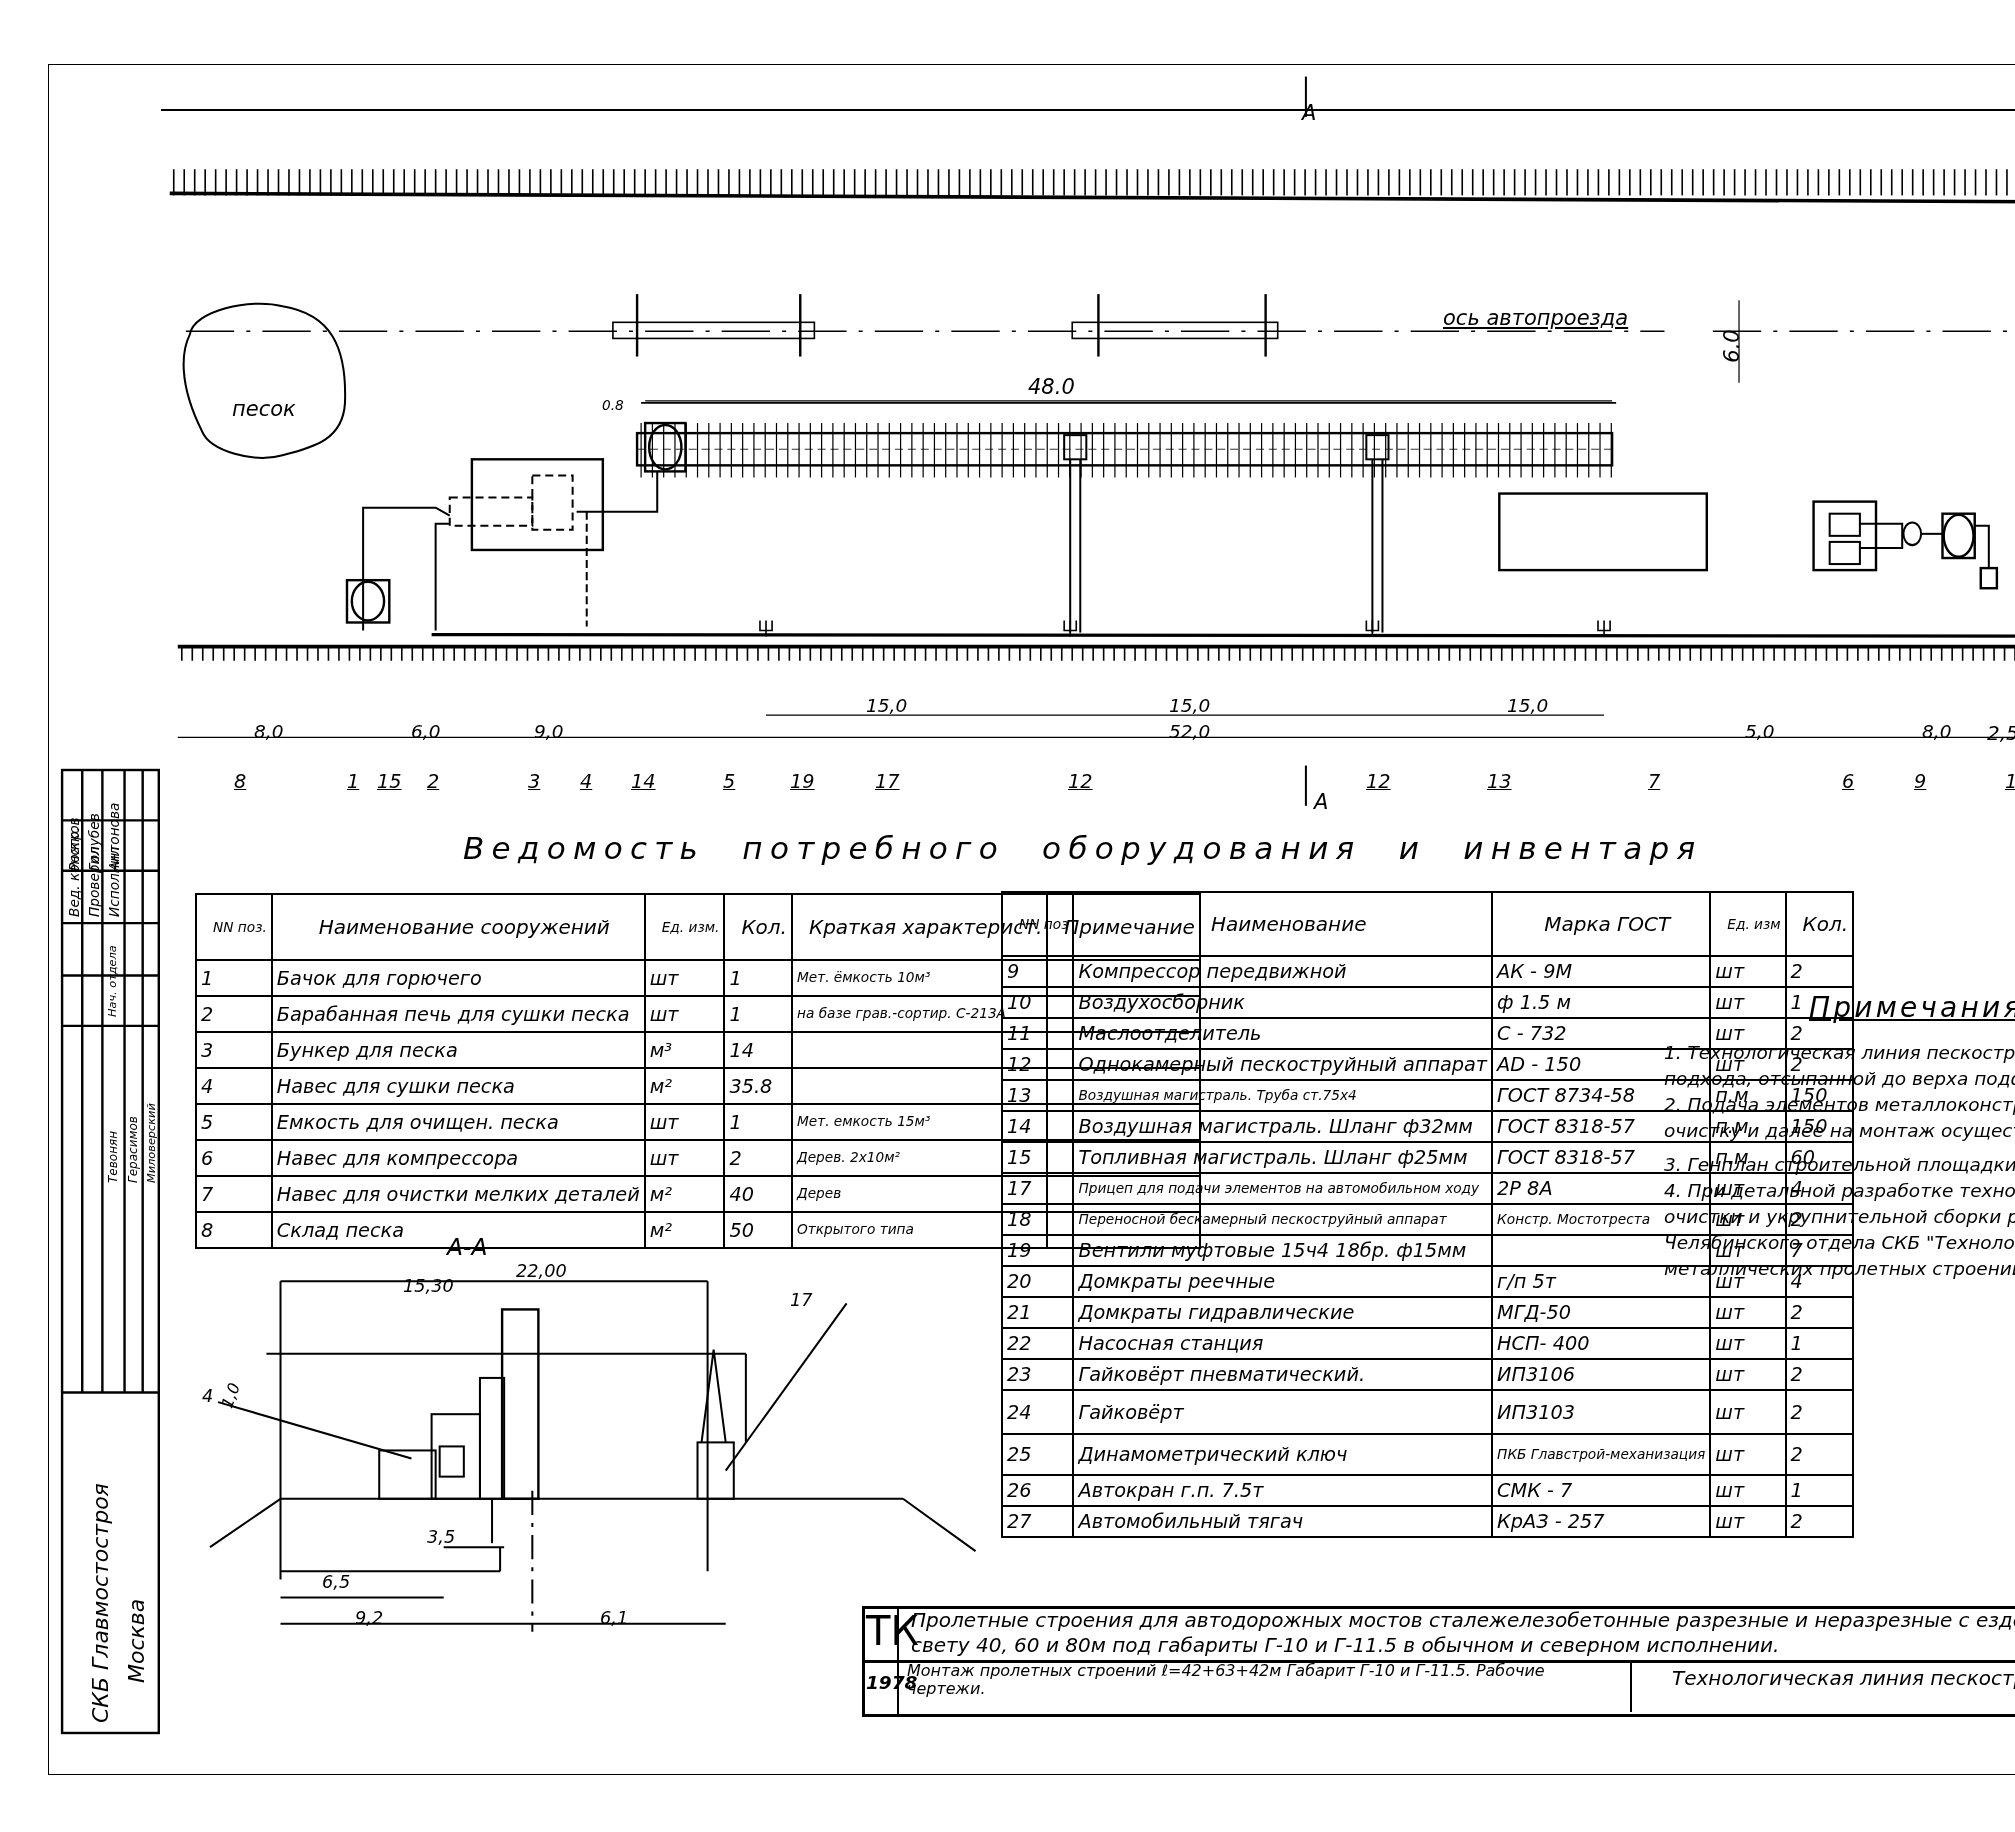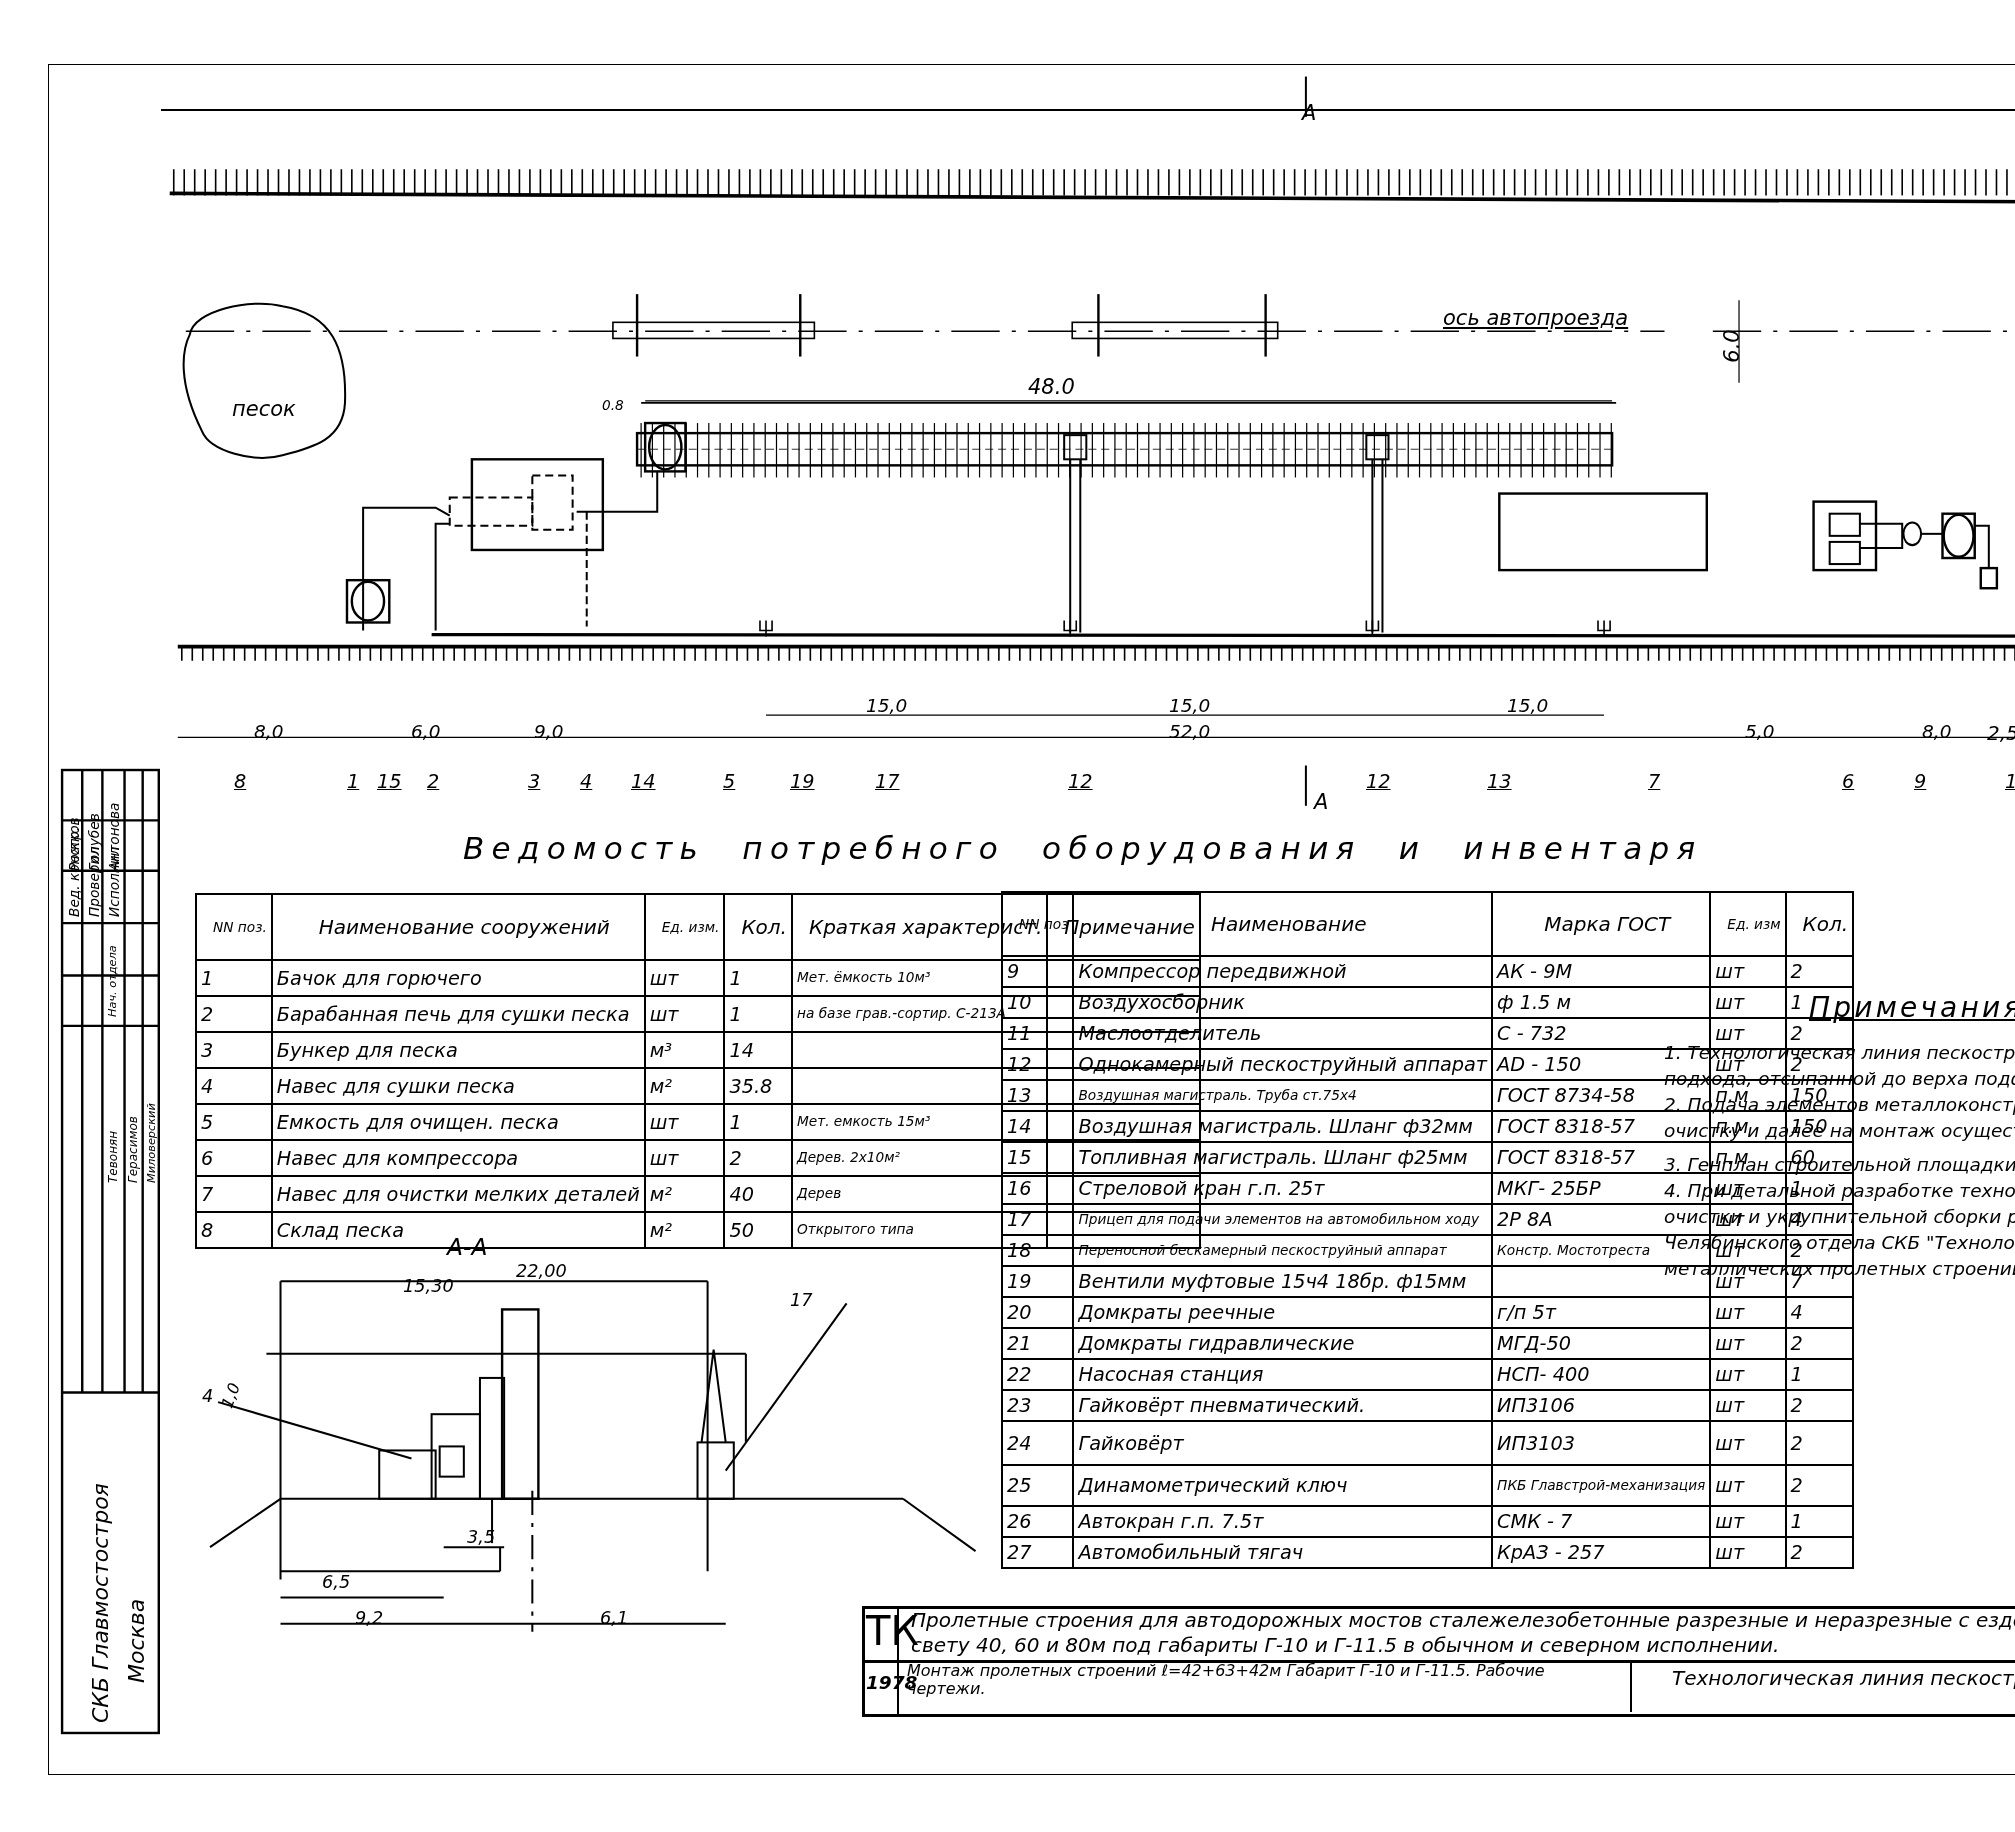--- a/index.html
+++ b/index.html
@@ -843,27 +843,20 @@
         <td>150</td>
       </tr>
       <tr style="height: 31px;">
         <td>15</td>
         <td>Топливная магистраль. Шланг ф25мм</td>
         <td>ГОСТ 8318-57</td>
         <td>п.м</td>
         <td>60</td>
       </tr>
       <tr style="height: 31px;">
-        <td>16</td>
-        <td>Стреловой кран г.п. 25т</td>
-        <td>МКГ- 25БР</td>
-        <td>шт</td>
-        <td>1</td>
-      </tr>
-      <tr style="height: 31px;">
         <td>17</td>
         <td class="small">Прицеп для подачи элементов на автомобильном ходу</td>
         <td>2Р 8А</td>
         <td>шт</td>
         <td>4</td>
       </tr>
       <tr style="height: 31px;">
         <td>18</td>
         <td class="small">Переносной бескамерный пескоструйный аппарат</td>
         <td class="small">Констр. Мостотреста</td>
@@ -941,21 +934,21 @@
   <p>1. Технологическая линия пескоструйной очистки расположена на насыпи подхода, отсыпанной до верха подферменника устоя</p>
   <p>2. Подача элементов металлоконструкций с прирельсового склада на очистку и далее на монтаж осуществляется автотранспортом.</p>
   <p style="margin-top:8px;">3. Генплан строительной площадки см. на чертеже N 7</p>
   <p>4. При детальной разработке технологической линии пескоструйной очистки и укрупнительной сборки руководствоваться материалами Челябинского отдела СКБ "Технология пескоструйной очистки элементов металлических пролетных строений"</p>
 </div>
 
 <div class="abs aa">А-А</div>
 <div class="lbl" style="left:516px;top:1261px;font-size:17.7px;">22,00</div>
 <div class="lbl" style="left:403px;top:1276px;font-size:17.7px;">15,30</div>
 <div class="lbl" style="left:218px;top:1386px;font-size:16px;transform:rotate(-70deg);">1,0</div>
-<div class="lbl" style="left:427px;top:1527px;font-size:17.7px;margin-left:40px;">3,5</div>
+<div class="lbl" style="left:427px;top:1527px;font-size:17.7px;">3,5</div>
 <div class="lbl" style="left:322px;top:1572px;font-size:17.7px;">6,5</div>
 <div class="lbl" style="left:355px;top:1608px;font-size:17.7px;">9,2</div>
 <div class="lbl" style="left:600px;top:1608px;font-size:17.7px;">6,1</div>
 <div class="lbl" style="left:202px;top:1386px;font-size:17.7px;">4</div>
 <div class="lbl" style="left:790px;top:1290px;font-size:17.7px;">17</div>
 
 <div class="tb" style="left:862px;top:1606px;width:1564px;height:105px;"></div>
 <div class="abs" style="left:862px;top:1660px;width:1564px;border-top:3.2px solid #000;"></div>
 <div class="abs" style="left:897px;top:1606px;height:108px;border-left:2.4px solid #000;"></div>
 <div class="abs" style="left:1630px;top:1660px;height:52px;border-left:2px solid #000;"></div>

